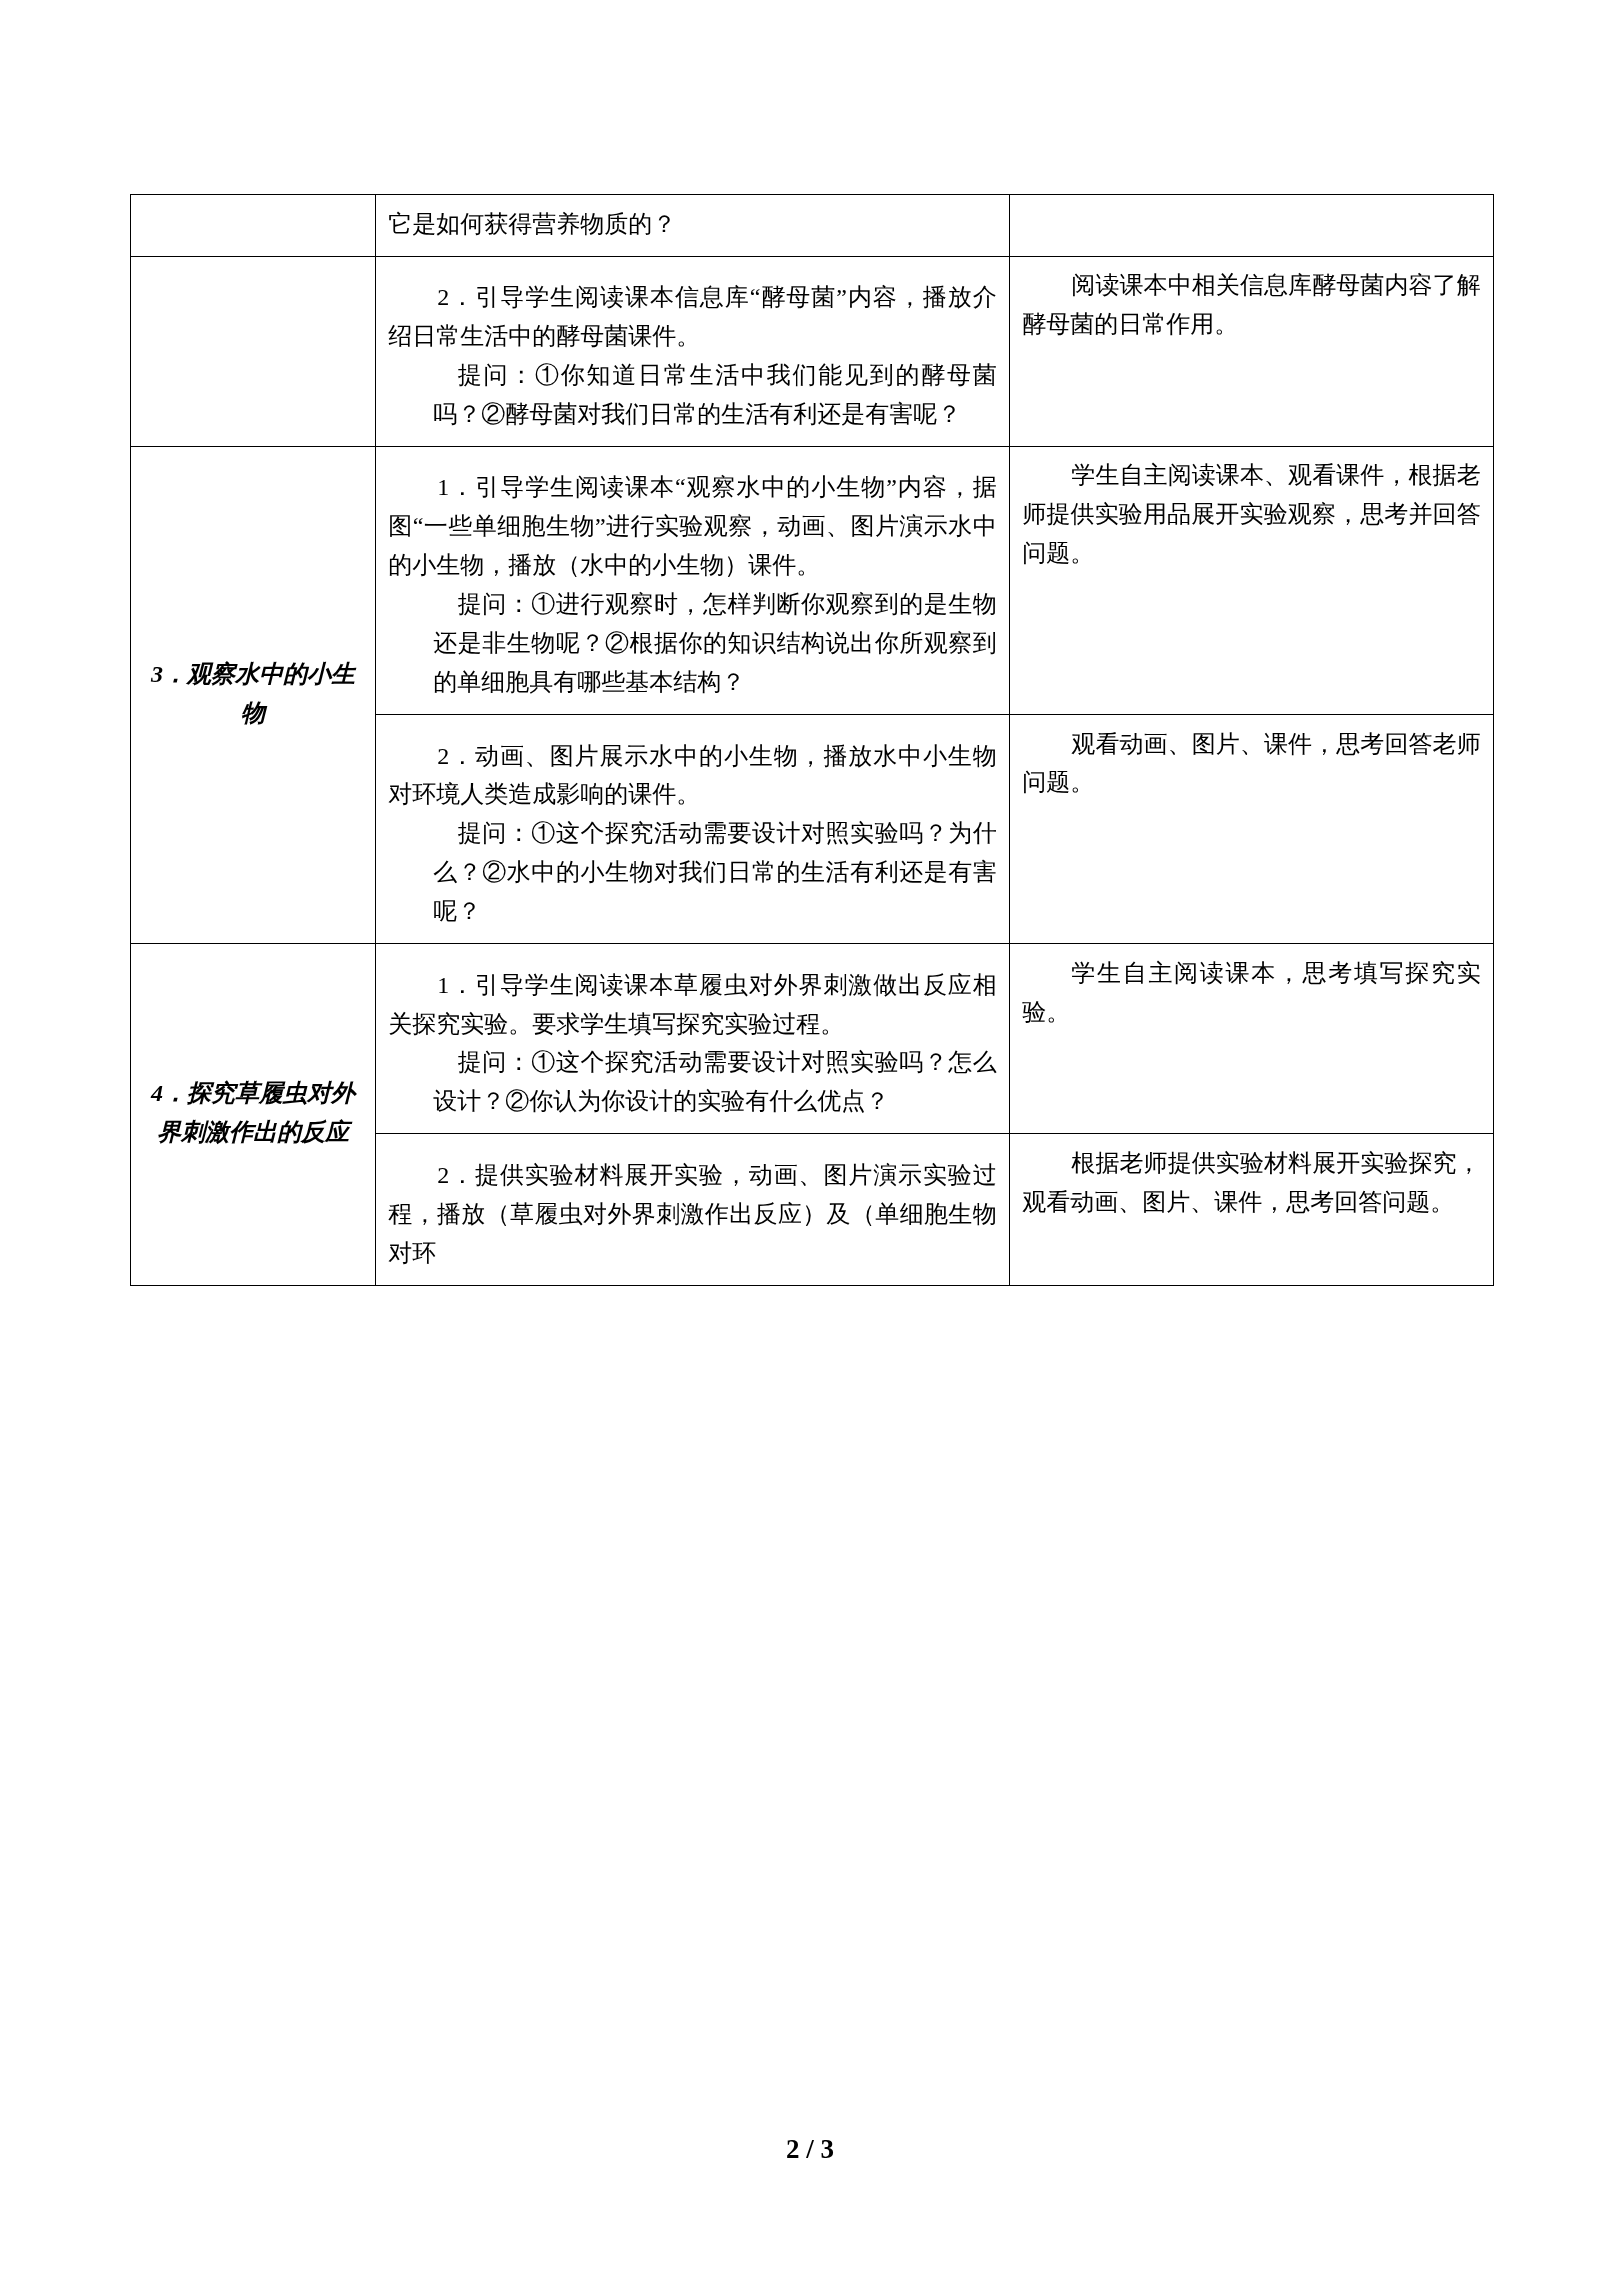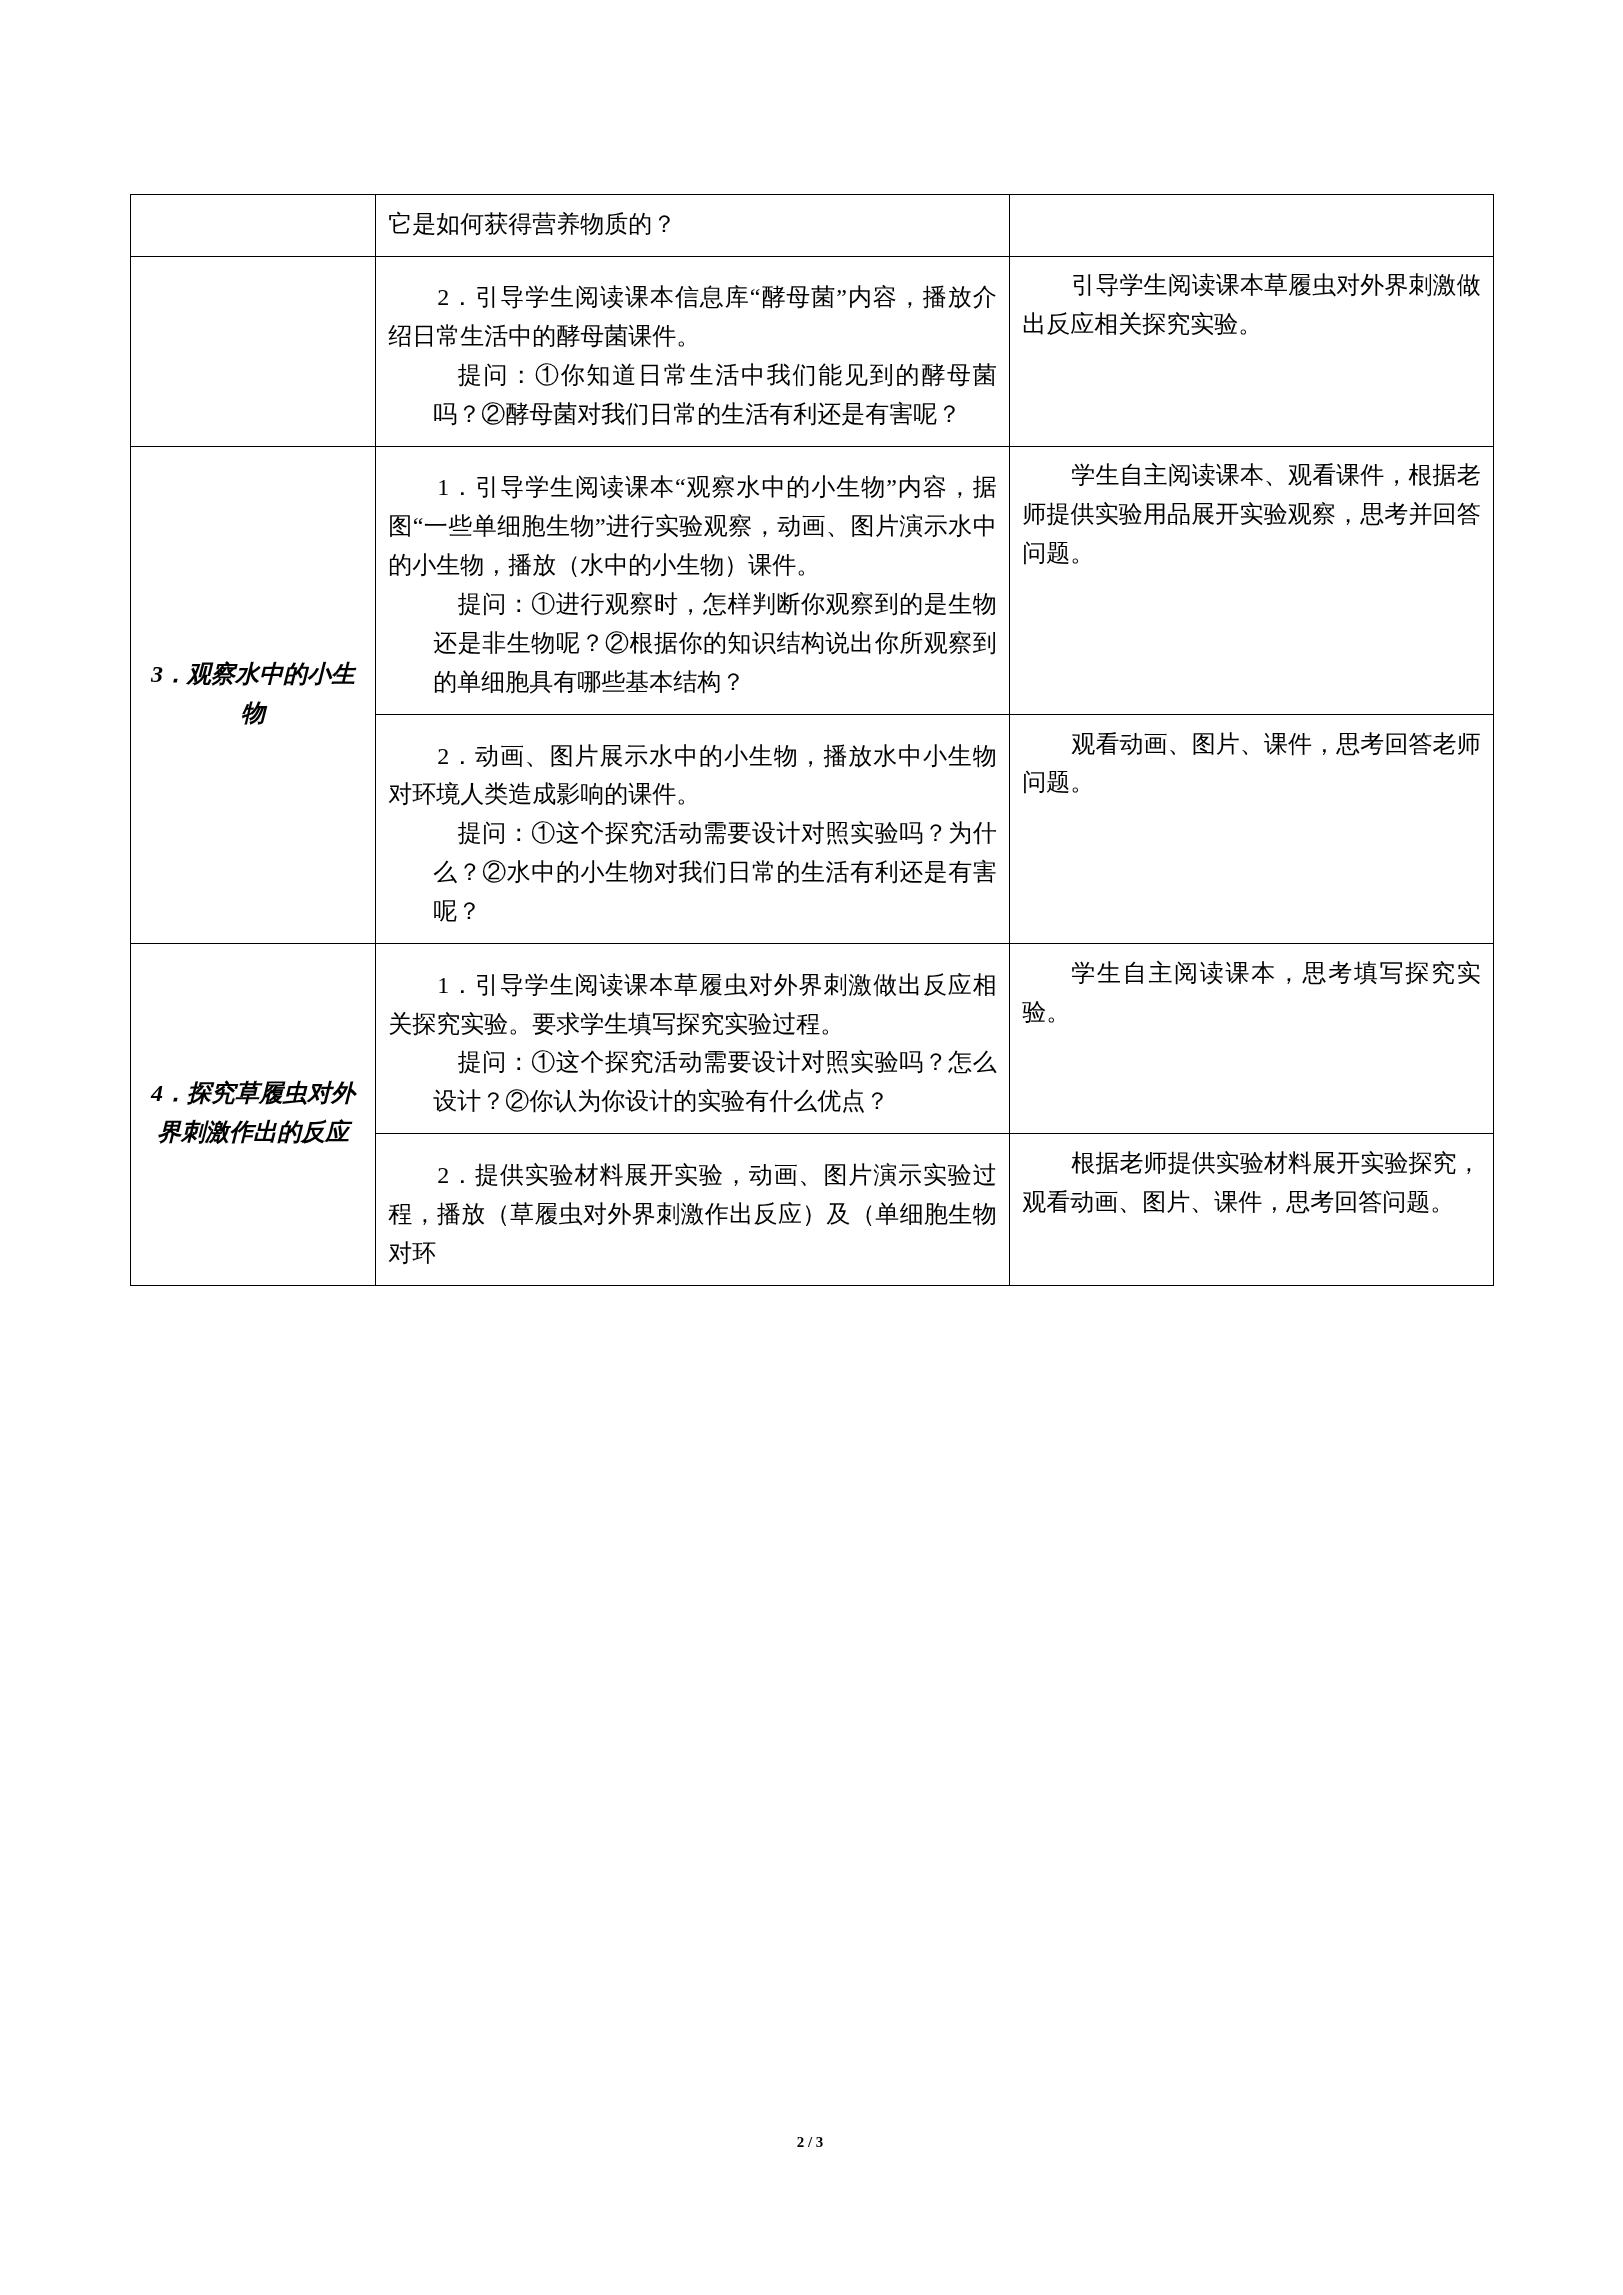--- a/index.html
+++ b/index.html
@@ -62,21 +62,21 @@
   }
   .right-col .p {
     text-indent: 49px;
   }
   .footer {
     position: absolute;
     left: 0;
     right: 0;
     top: 2134px;
     text-align: center;
-    font-size: 15px;
+    font-size: 27px;
     font-weight: bold;
     font-family: "Liberation Serif", "DejaVu Serif", serif;
   }
   .blank { }
 </style>
 </head>
 <body>
 
 <div class="page">
 
@@ -96,21 +96,21 @@
         <td class="right-col blank"></td>
       </tr>
 
       <tr>
         <td class="cell-label blank"></td>
         <td>
           <p class="p indent-2">2．引导学生阅读课本信息库“酵母菌”内容，播放介绍日常生活中的酵母菌课件。</p>
           <p class="p indent-1">提问：①你知道日常生活中我们能见到的酵母菌吗？②酵母菌对我们日常的生活有利还是有害呢？</p>
         </td>
         <td class="right-col">
-          <p class="p">引导学生阅读课本草履虫对外界刺激做出反应相关探究实验。</p>
+          <p class="p">阅读课本中相关信息库酵母菌内容了解酵母菌的日常作用。</p>
         </td>
       </tr>
 
       <tr>
         <td class="cell-label" rowspan="2">
           <span class="lbl">3．观察水中的小生物</span>
         </td>
         <td>
           <p class="p indent-2">1．引导学生阅读课本“观察水中的小生物”内容，据图“一些单细胞生物”进行实验观察，动画、图片演示水中的小生物，播放（水中的小生物）课件。</p>
           <p class="p indent-1">提问：①进行观察时，怎样判断你观察到的是生物还是非生物呢？②根据你的知识结构说出你所观察到的单细胞具有哪些基本结构？</p>

